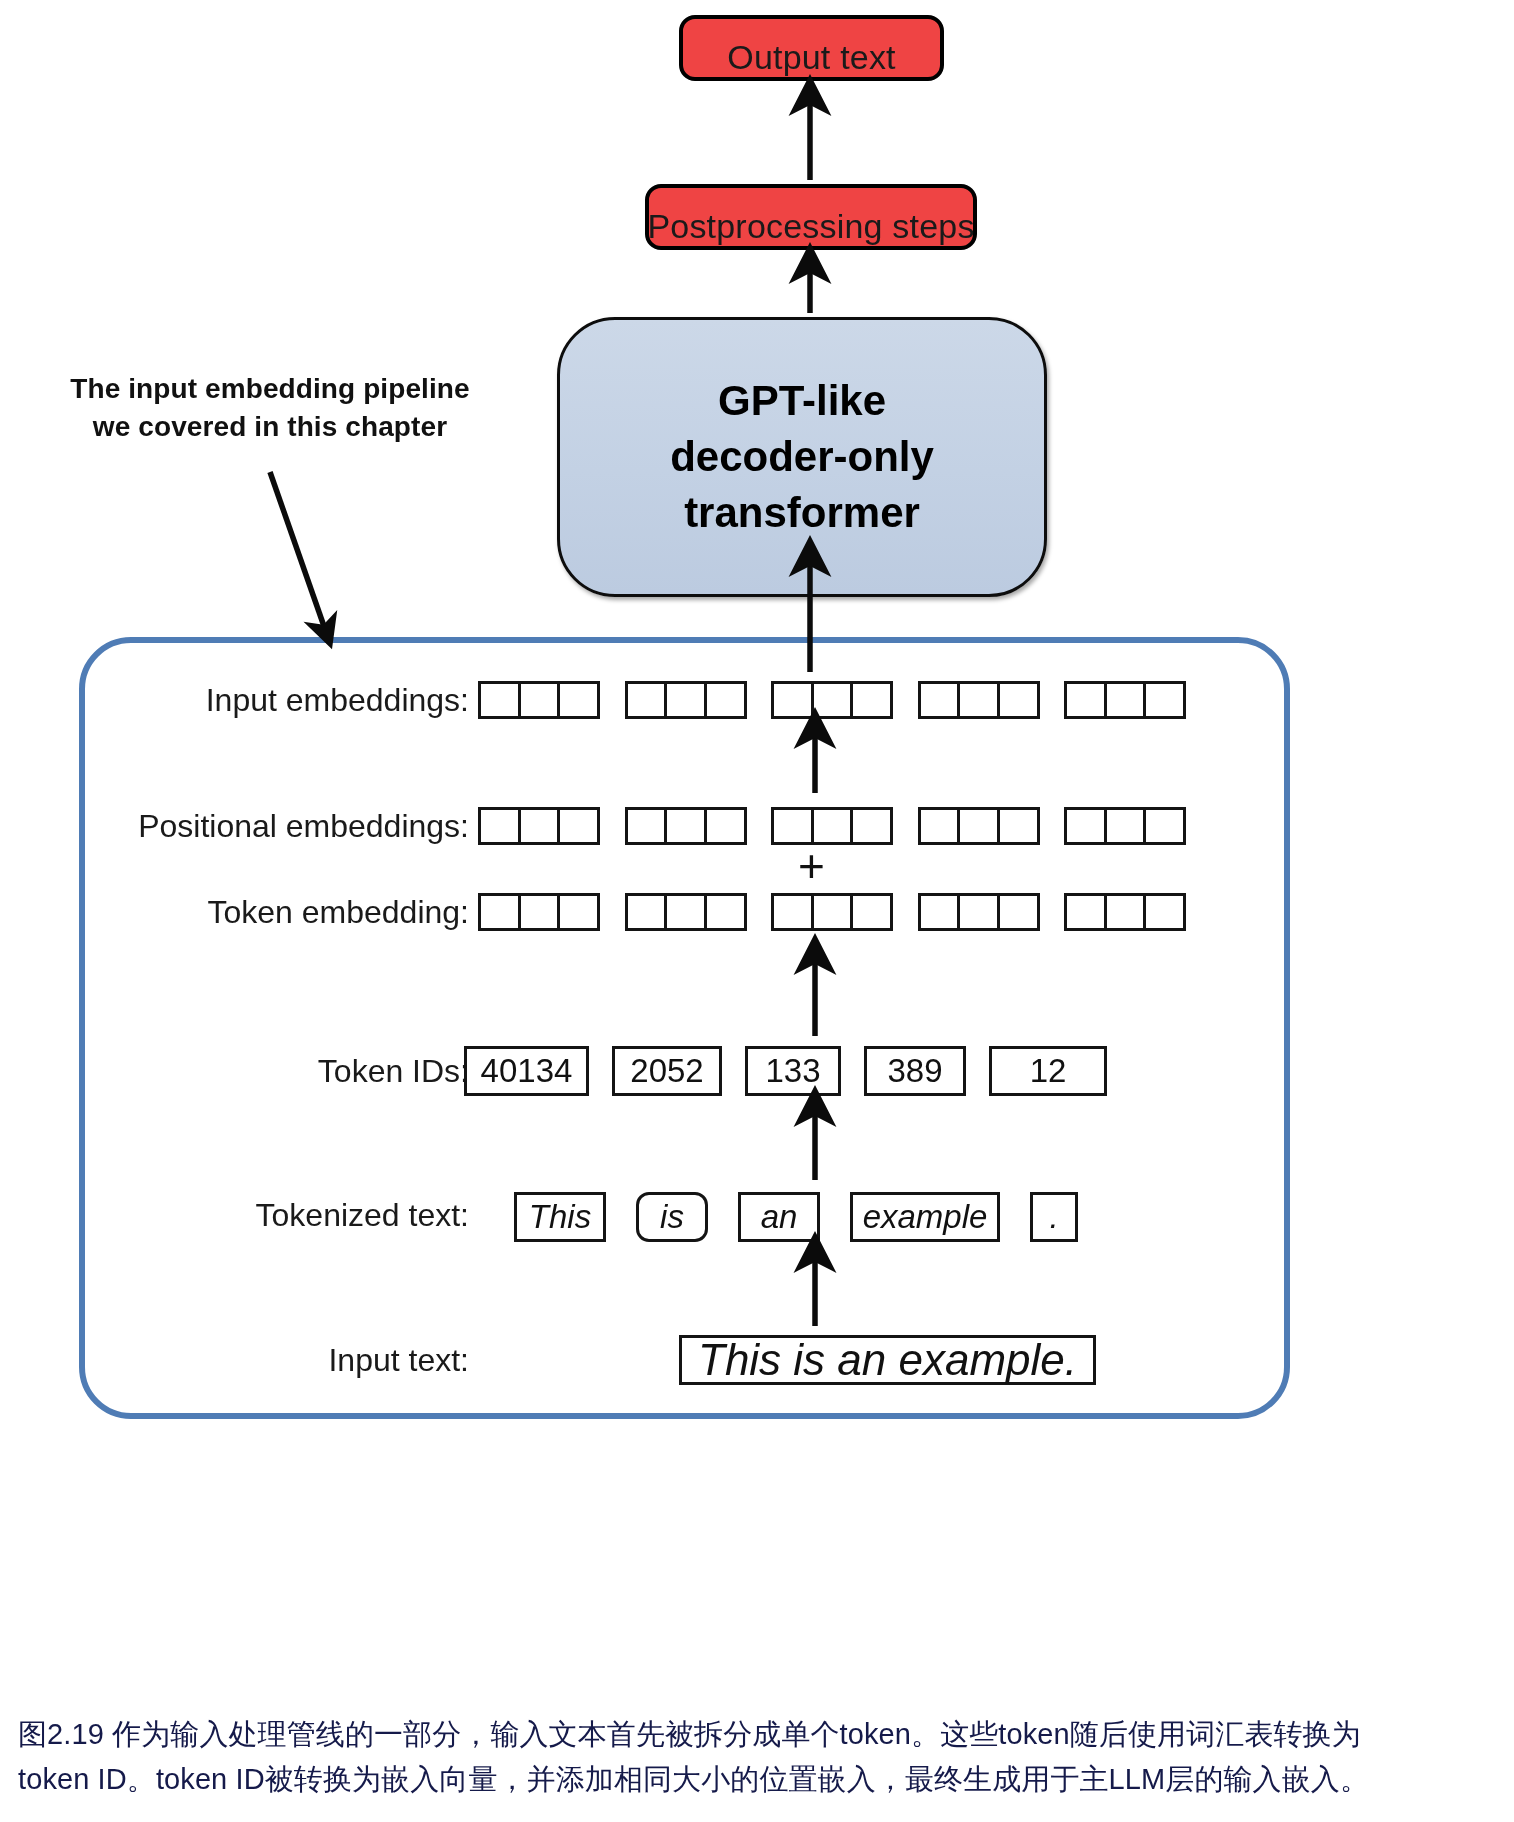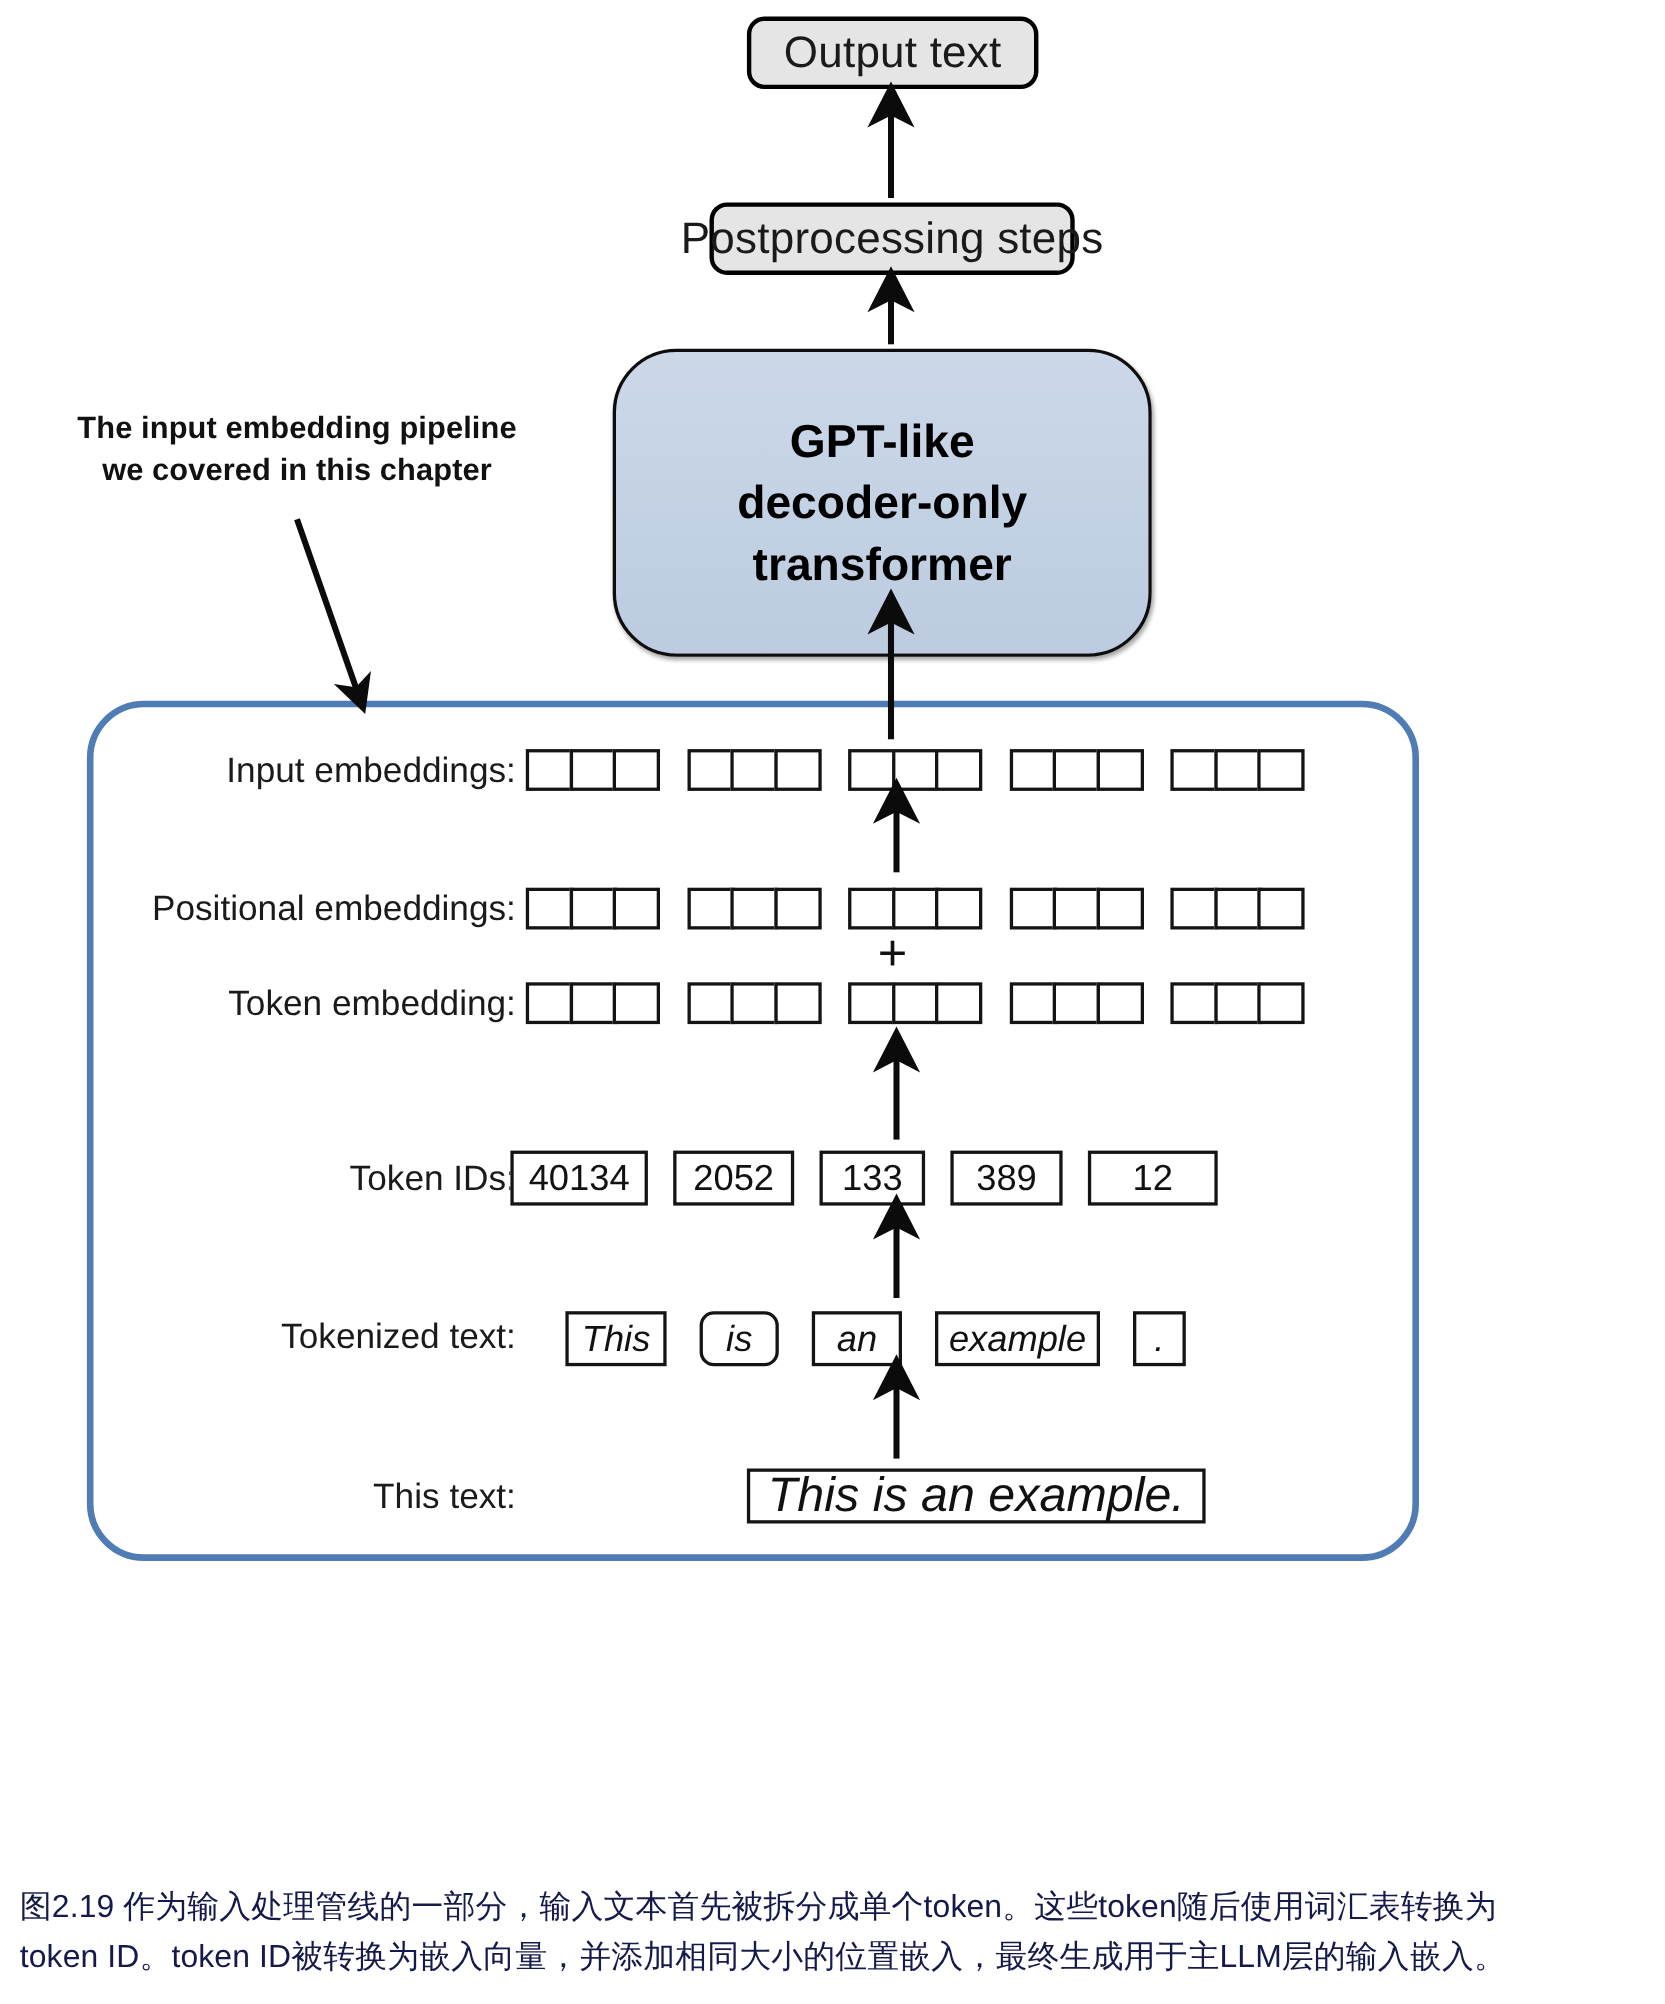--- a/index.html
+++ b/index.html
@@ -18,25 +18,25 @@
     overflow: hidden;
     background: #ffffff;
   }
 
   
   .pill {
     position: absolute;
     box-sizing: border-box;
     border: 4px solid #000000;
     border-radius: 16px;
-    background: #e5e5e5;
+    background: #ef4444;
     display: flex;
-    align-items: center;
+    align-items: flex-end;
     justify-content: center;
-    font-size: 40px;
+    font-size: 34px;
     letter-spacing: .2px;
     white-space: nowrap;
     color: #1a1a1a;
   }
   #output-text-box { left: 679px; top: 15px; width: 265px; height: 66px; }
   #postprocessing-box { left: 645px; top: 184px; width: 332px; height: 66px; }
 
   #transformer-box {
     position: absolute;
     left: 557px; top: 317px; width: 490px; height: 280px;
@@ -191,21 +191,21 @@
     <div>we covered in this chapter</div>
   </div>
 
   <div id="pipeline-box"></div>
 
   <div class="row-label" style="left:179px; top:700px; width:290px;">Input embeddings:</div>
   <div class="row-label" style="left:109px; top:826px; width:360px;">Positional embeddings:</div>
   <div class="row-label" style="left:149px; top:912px; width:320px;">Token embedding:</div>
   <div class="row-label" style="left:199px; top:1071px; width:270px;">Token IDs:</div>
   <div class="row-label" style="left:149px; top:1215px; width:320px;">Tokenized text:</div>
-  <div class="row-label" style="left:199px; top:1360px; width:270px;">This text:</div>
+  <div class="row-label" style="left:199px; top:1360px; width:270px;">Input text:</div>
 
   <div class="emb-row" id="row-input-embeddings" style="left:478px; top:681px;">
       <div class="emb-group">
         <div class="emb-cell"></div>
         <div class="emb-cell"></div>
         <div class="emb-cell"></div>
       </div>
       <div class="emb-group">
         <div class="emb-cell"></div>
         <div class="emb-cell"></div>

